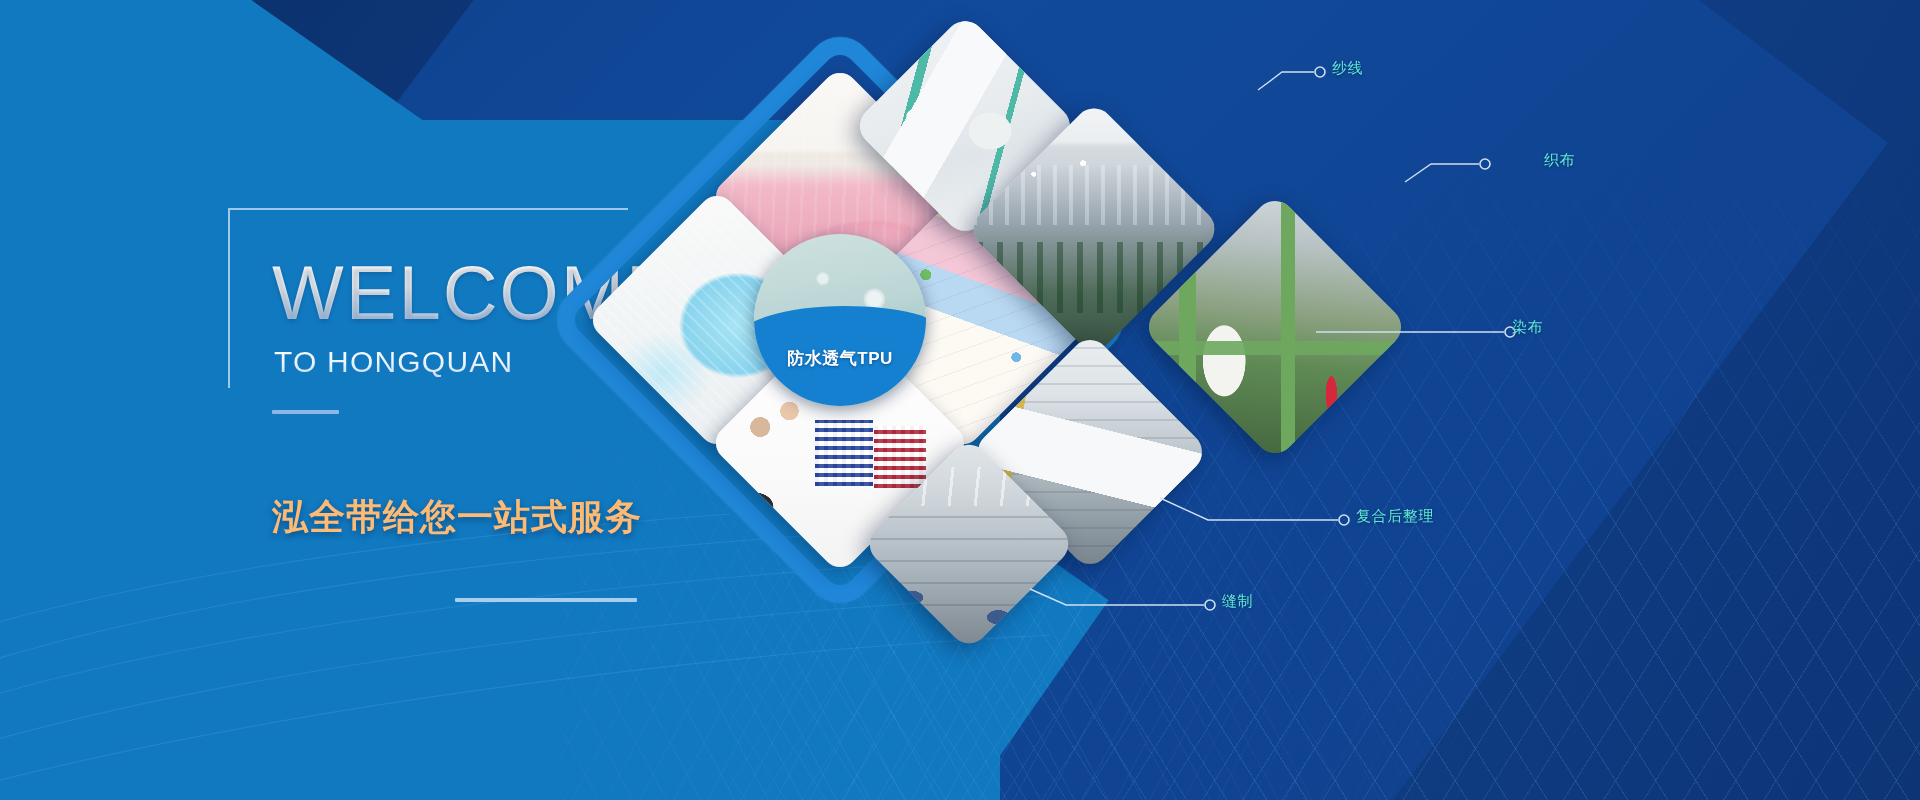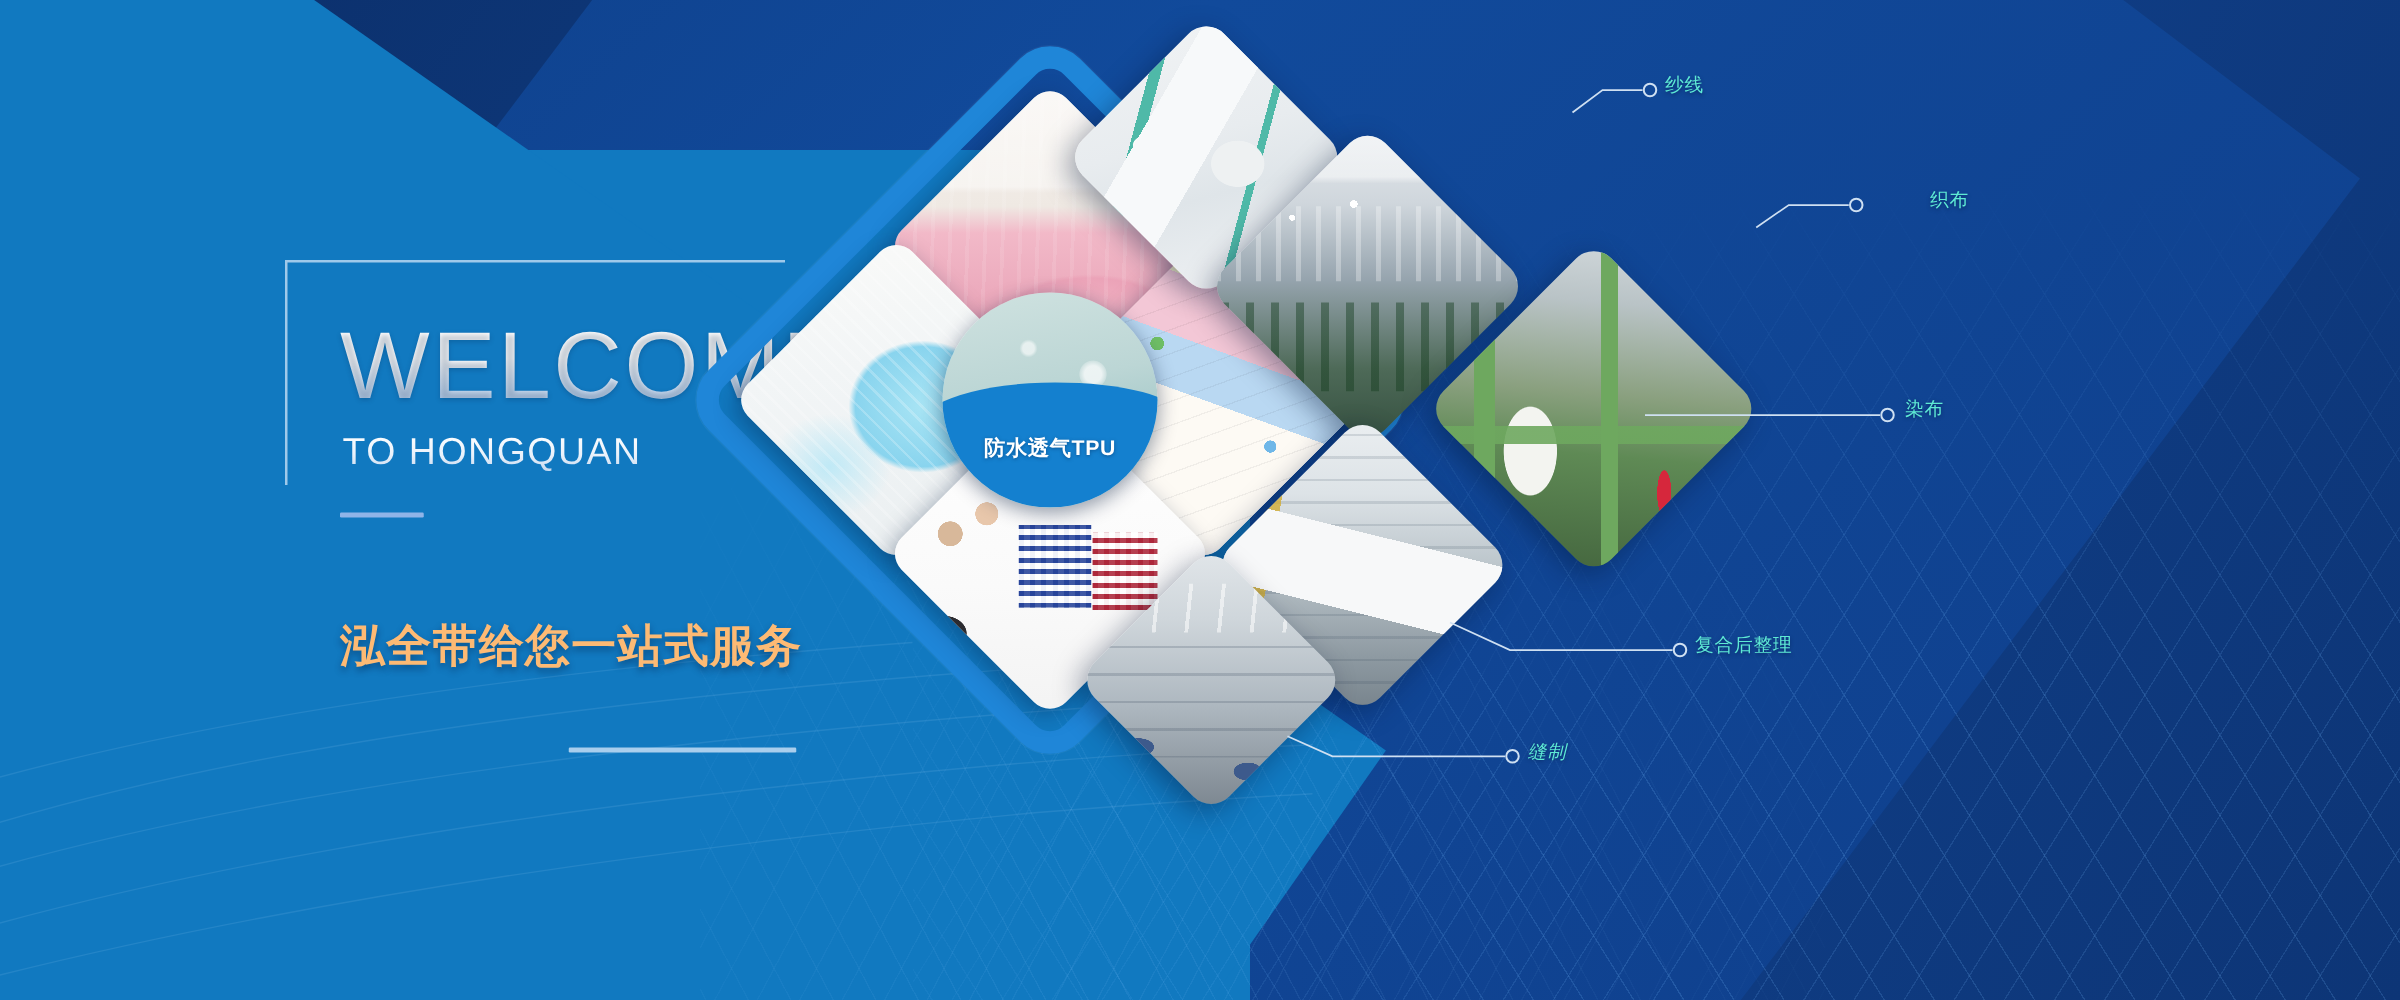--- a/index.html
+++ b/index.html
@@ -402,26 +402,26 @@
   }
 
   
   .co-yarn { left:1258px; top:56px;  width:240px; height:36px; }
   .co-yarn .txt { left:74px; top:3px; }
 
   .co-weave{ left:1405px; top:140px; width:230px; height:44px; }
   .co-weave .txt{ left:108px; top:11px;margin-left:31px; }
 
   .co-dye  { left:1316px; top:320px; width:300px; height:30px; }
-  .co-dye  .txt{ left:208px; top:-2px; }
+  .co-dye  .txt{ left:196px; top:-2px; }
 
   .co-lam  { left:1160px; top:490px; width:300px; height:40px; }
   .co-lam  .txt{ left:196px; top:17px; }
 
-  .co-sew  { left:1030px; top:583px; width:260px; height:36px;font-style:italic; }
+  .co-sew  { left:1030px; top:583px; width:260px; height:36px; }
   .co-sew  .txt{ left:192px; top:9px; }
 </style>
 </head>
 <body>
 
 <div id="banner">
 
   <div class="bg-base"></div>
   <div class="bg-right"></div>
   <div class="bg-band-dark2"></div>

